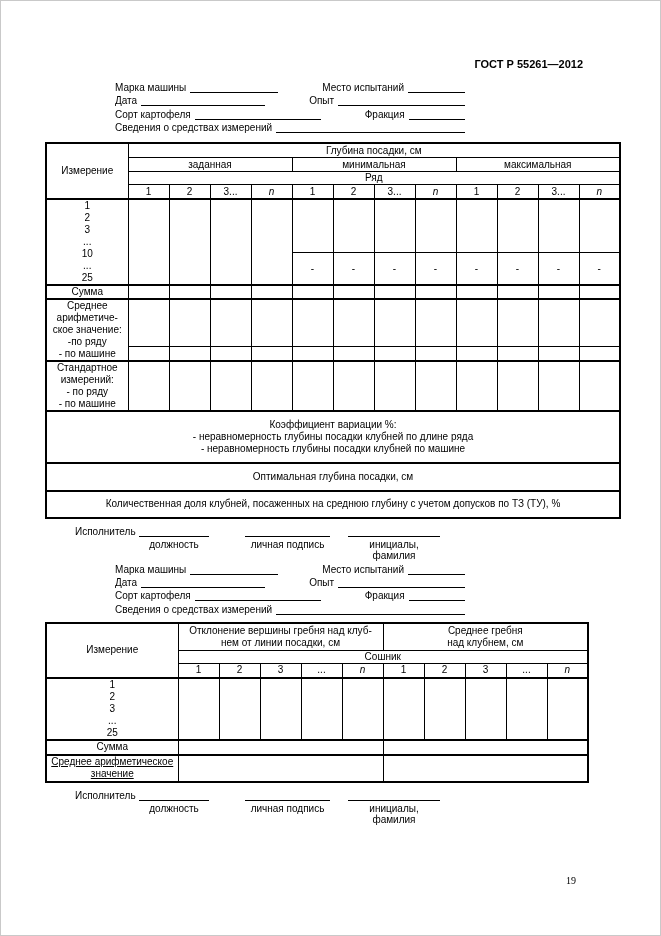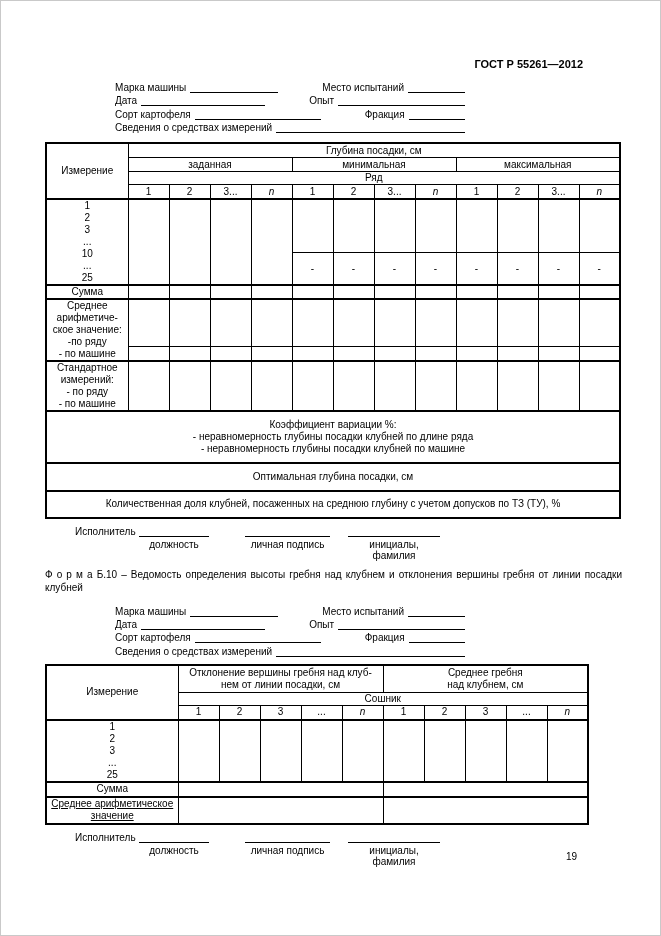--- a/index.html
+++ b/index.html
@@ -32,21 +32,21 @@
 
   .exec { margin:7px 0 0 75px; }
   .exec-row { display:flex; align-items:flex-start; height:13px; }
   .exec-label { width:62px; }
   .eb1 { width:70px; margin-left:2px; }
   .eb2 { width:85px; margin-left:36px; }
   .eb3 { width:92px; margin-left:18px; }
   .sub { text-align:center; height:12px; border:none; }
   .spacer { width:62px; }
   .b10-title { margin-top:16px; }
-  .page-number { position:absolute; top:851px; left:566px; }
+  .page-number { position:absolute; top:875px; left:566px;font-family:Liberation Serif, serif; }
 </style>
 </head>
 <body>
 
 <div class="page">
 
   <div class="gost-header">ГОСТ Р 55261—2012</div>
 
 
   <div class="fields">
@@ -233,21 +233,20 @@
       <span class="blank eb3"></span>
     </div>
     <div class="exec-row">
       <span class="spacer"></span>
       <span class="sub eb1">должность</span>
       <span class="sub eb2">личная подпись</span>
       <span class="sub eb3">инициалы, фамилия</span>
     </div>
   </div>
 
-  <div class="form-title jtitle b10-title">Ф о р м а   Б.10 –  Ведомость определения высоты гребня над клубнем и отклонения вершины гребня от линии посадки клубней</div>
 
   <div class="fields">
     <div class="frow">
       <span class="flabel">Марка машины</span>
       <span class="blank" style="width:88px"></span>
       <span class="flabel">Место испытаний</span>
       <span class="blank grow"></span>
     </div>
     <div class="frow">
       <span class="flabel">Дата</span>

